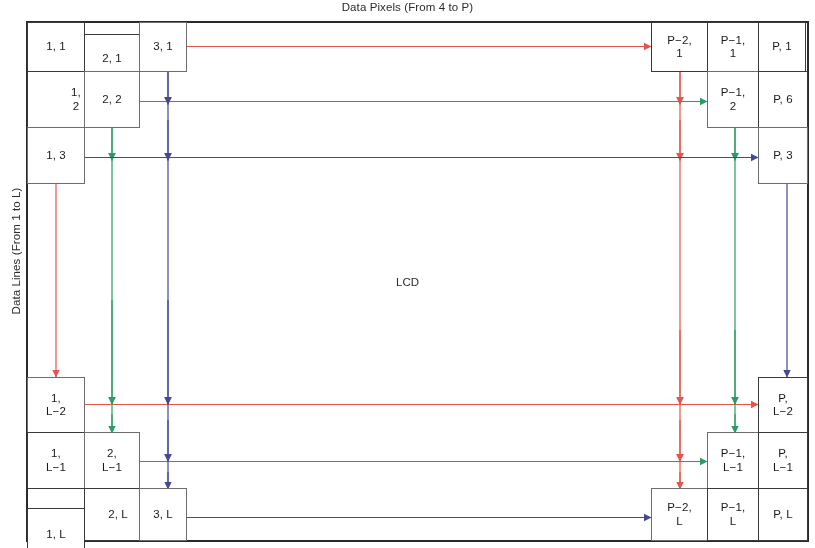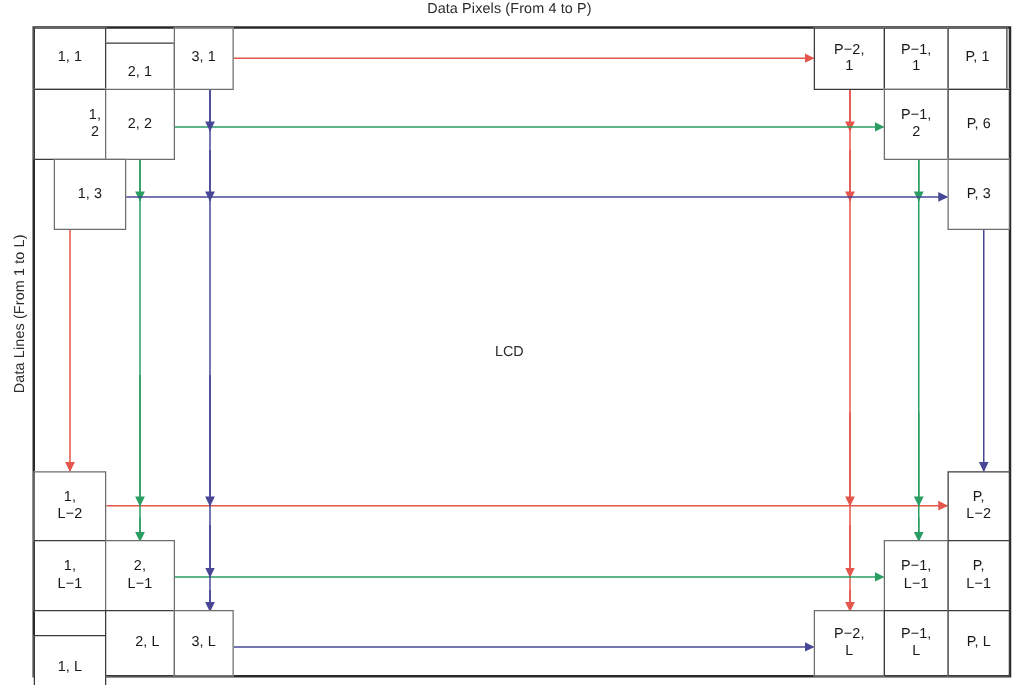--- a/index.html
+++ b/index.html
@@ -130,21 +130,21 @@
     </div>
   <div class="cell" style="left:139px; top:22px;  width:48px;  height:50px;">
       <span>3, 1</span>
     </div>
   <div class="cell dark" style="left:27px;  top:71px;  width:58px;  height:57px;padding-left:40px;">
       <span>1, 2</span>
     </div>
   <div class="cell" style="left:84px;  top:71px;  width:56px;  height:57px;">
       <span>2, 2</span>
     </div>
-  <div class="cell" style="left:27px;  top:127px; width:58px;  height:57px;margin-left:16px;">
+  <div class="cell" style="left:27px;  top:127px; width:58px;  height:57px;">
       <span>1, 3</span>
     </div>
 
   <div class="cell dark" style="left:651px; top:22px;  width:57px;  height:50px;">
       <span class="ml">P−2,<br>1</span>
     </div>
   <div class="cell dark" style="left:707px; top:22px;  width:52px;  height:50px;">
       <span class="ml">P−1,<br>1</span>
     </div>
   <div class="cell dark" style="left:758px; top:22px;  width:48px;  height:50px;">

